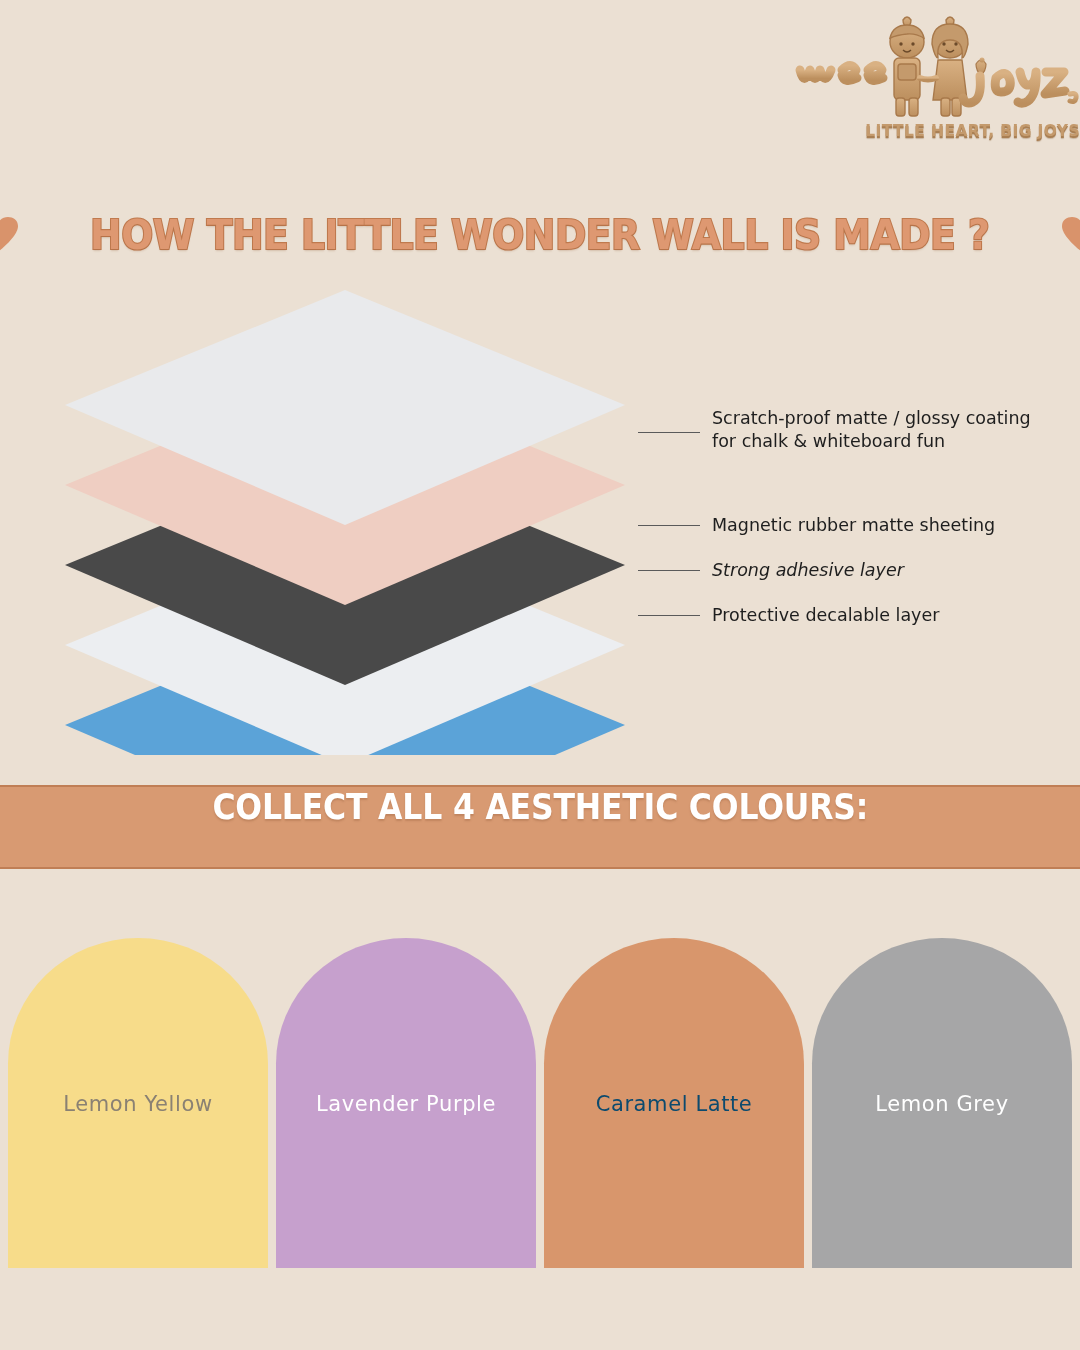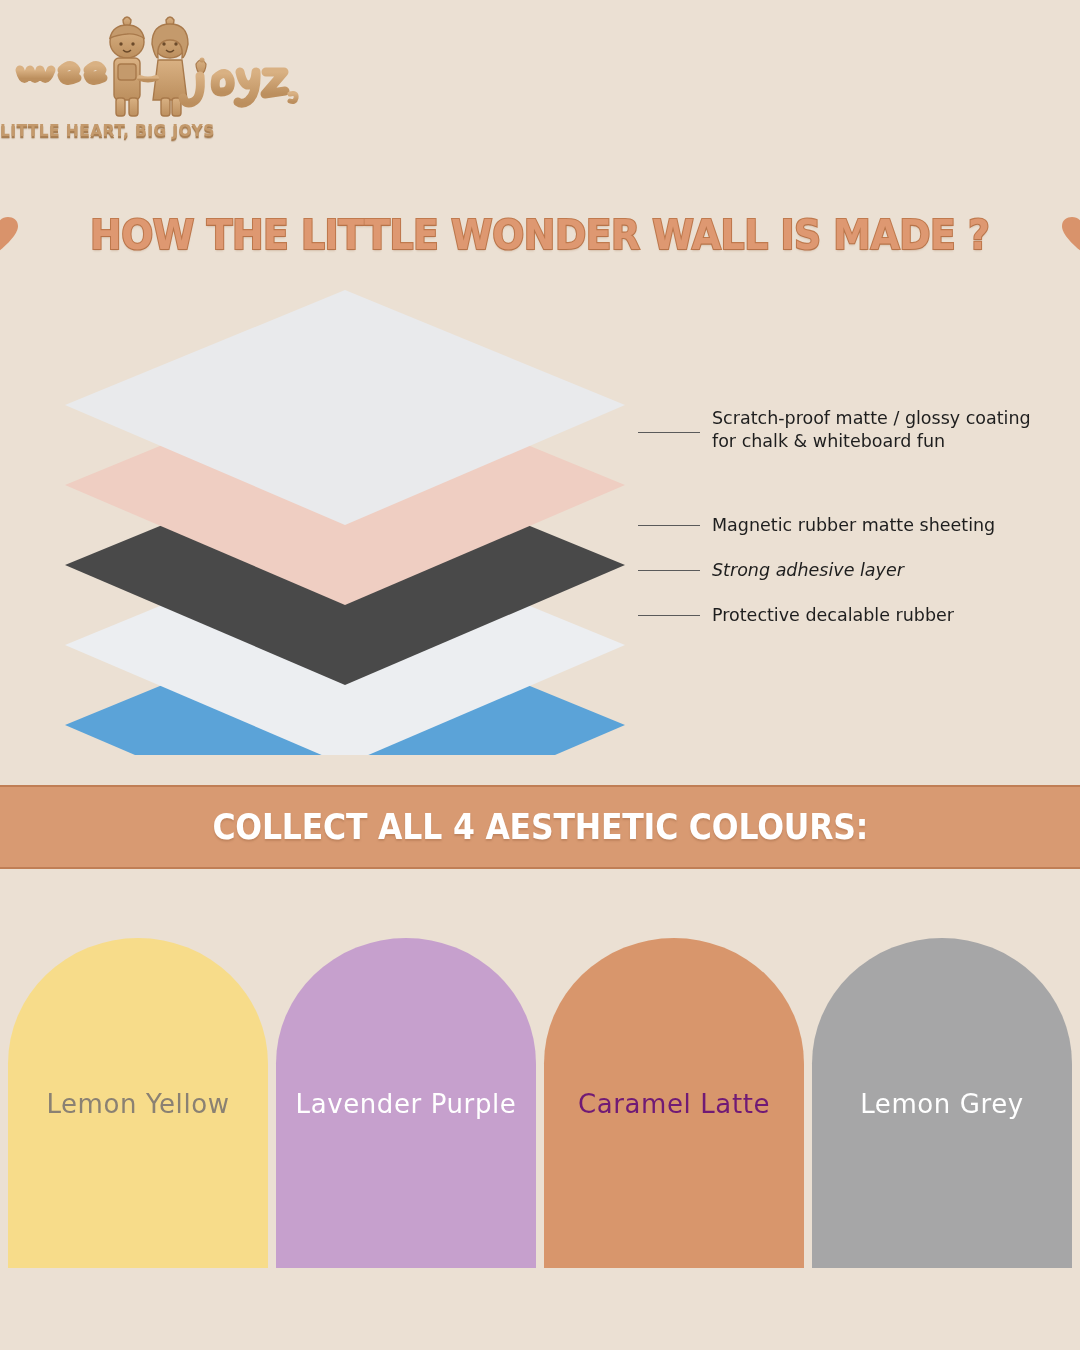--- a/index.html
+++ b/index.html
@@ -7,21 +7,21 @@
   body {
     background:#EBE0D3;
     font-family:"Liberation Sans", sans-serif;
     overflow:hidden;
     position:relative;
   }
 
   
   .logo-wrap{
     position:absolute; left:0; top:8px; width:1080px; height:160px;
-    display:flex; flex-direction:column; align-items:flex-start; justify-content:flex-start;
+    display:flex; flex-direction:column; align-items:flex-end; justify-content:flex-start;
   }
   .logo-main{ position:relative; width:300px; height:118px; }
   .logo-svg{ display:block; }
   .logo-tag{
     margin-top:-4px;
     font-family:"DejaVu Sans", sans-serif;
     font-size:15.5px; font-weight:bold; letter-spacing:.4px;
     color:#C49A6C;
     text-shadow:0 1.5px 0 #A97F53, 0 2.5px 1px rgba(140,100,60,.35);
     white-space:nowrap;
@@ -67,21 +67,21 @@
     line-height:1.32;
     white-space:pre-line;
   }
 
   
   .banner{
     position:absolute; left:0; top:785px; width:1080px; height:84px;
     background:#D89A72;
     border-top:2px solid #C07E55;
     border-bottom:2px solid #C07E55;
-    display:flex; align-items:center; justify-content:center;
+    display:flex; align-items:flex-start; justify-content:center;
   }
   .banner-text{
     font-family:"DejaVu Sans", sans-serif;
     font-size:35px; font-weight:bold; color:#FFFFFF;
     letter-spacing:-0.2px; transform:scaleX(.9);
     text-shadow:0 2px 2px rgba(150,95,60,.35);
     white-space:nowrap;
   }
 
   
@@ -90,21 +90,21 @@
     display:flex; align-items:stretch; gap:8px; padding:0 8px;
   }
   .arch{
     flex:1 1 0;
     border-radius:50% 50% 0 0 / 38% 38% 0 0;
     position:relative;
     display:flex; align-items:center; justify-content:center;
   }
   .arch-label{
     font-family:"DejaVu Sans", sans-serif;
-    font-size:26px;
+    font-size:21px;
     letter-spacing:.6px;
     margin-top:2px;
     white-space:nowrap;
   }
 </style>
 </head>
 <body>
 
 <div class="logo-wrap">
   <div class="logo-main">
@@ -197,34 +197,34 @@
     <div class="leader-label" style="left:712px; top:122px; width:370px;">Scratch-proof matte / glossy coating
 for chalk &amp; whiteboard fun</div>
 
     <div class="leader-line" style="left:638px; top:240px; width:62px;"></div>
     <div class="leader-label" style="left:712px; top:229px;">Magnetic rubber matte sheeting</div>
 
     <div class="leader-line" style="left:638px; top:285px; width:62px;"></div>
     <div class="leader-label" style="left:712px; top:274px;font-style:italic;">Strong adhesive layer</div>
 
     <div class="leader-line" style="left:638px; top:330px; width:62px;"></div>
-    <div class="leader-label" style="left:712px; top:319px;">Protective decalable rubber</div>
+    <div class="leader-label" style="left:712px; top:319px;">Protective decalable layer</div>
   </div>
 </div>
 
 <div class="banner">
   <span class="banner-text">COLLECT ALL 4 AESTHETIC COLOURS:</span>
 </div>
 
 <div class="arches">
   <div class="arch" style="background:#F7DC8A;">
     <span class="arch-label" style="color:#8A8173;">Lemon Yellow</span>
   </div>
   <div class="arch" style="background:#C6A0CD;">
     <span class="arch-label" style="color:#FFFFFF;">Lavender Purple</span>
   </div>
   <div class="arch" style="background:#D8966C;">
-    <span class="arch-label" style="color:#701a75;">Caramel Latte</span>
+    <span class="arch-label" style="color:#0c4a6e;">Caramel Latte</span>
   </div>
   <div class="arch" style="background:#A6A6A7;">
     <span class="arch-label" style="color:#FFFFFF;">Lemon Grey</span>
   </div>
 </div>
 
 </body></html>

